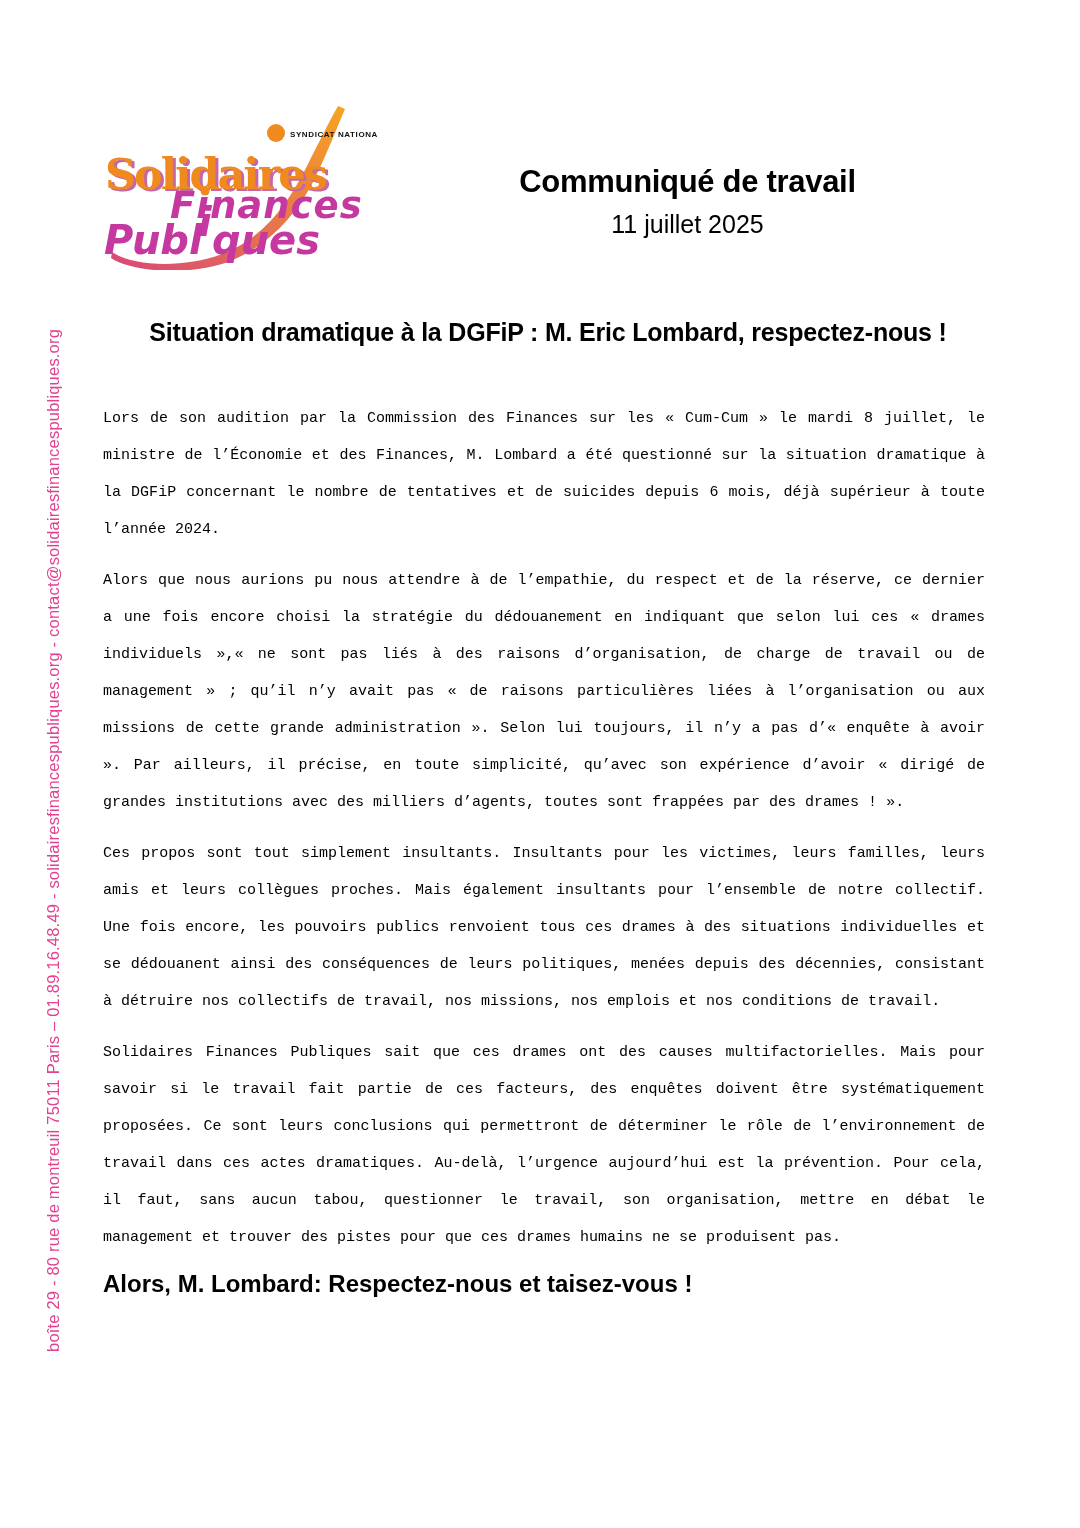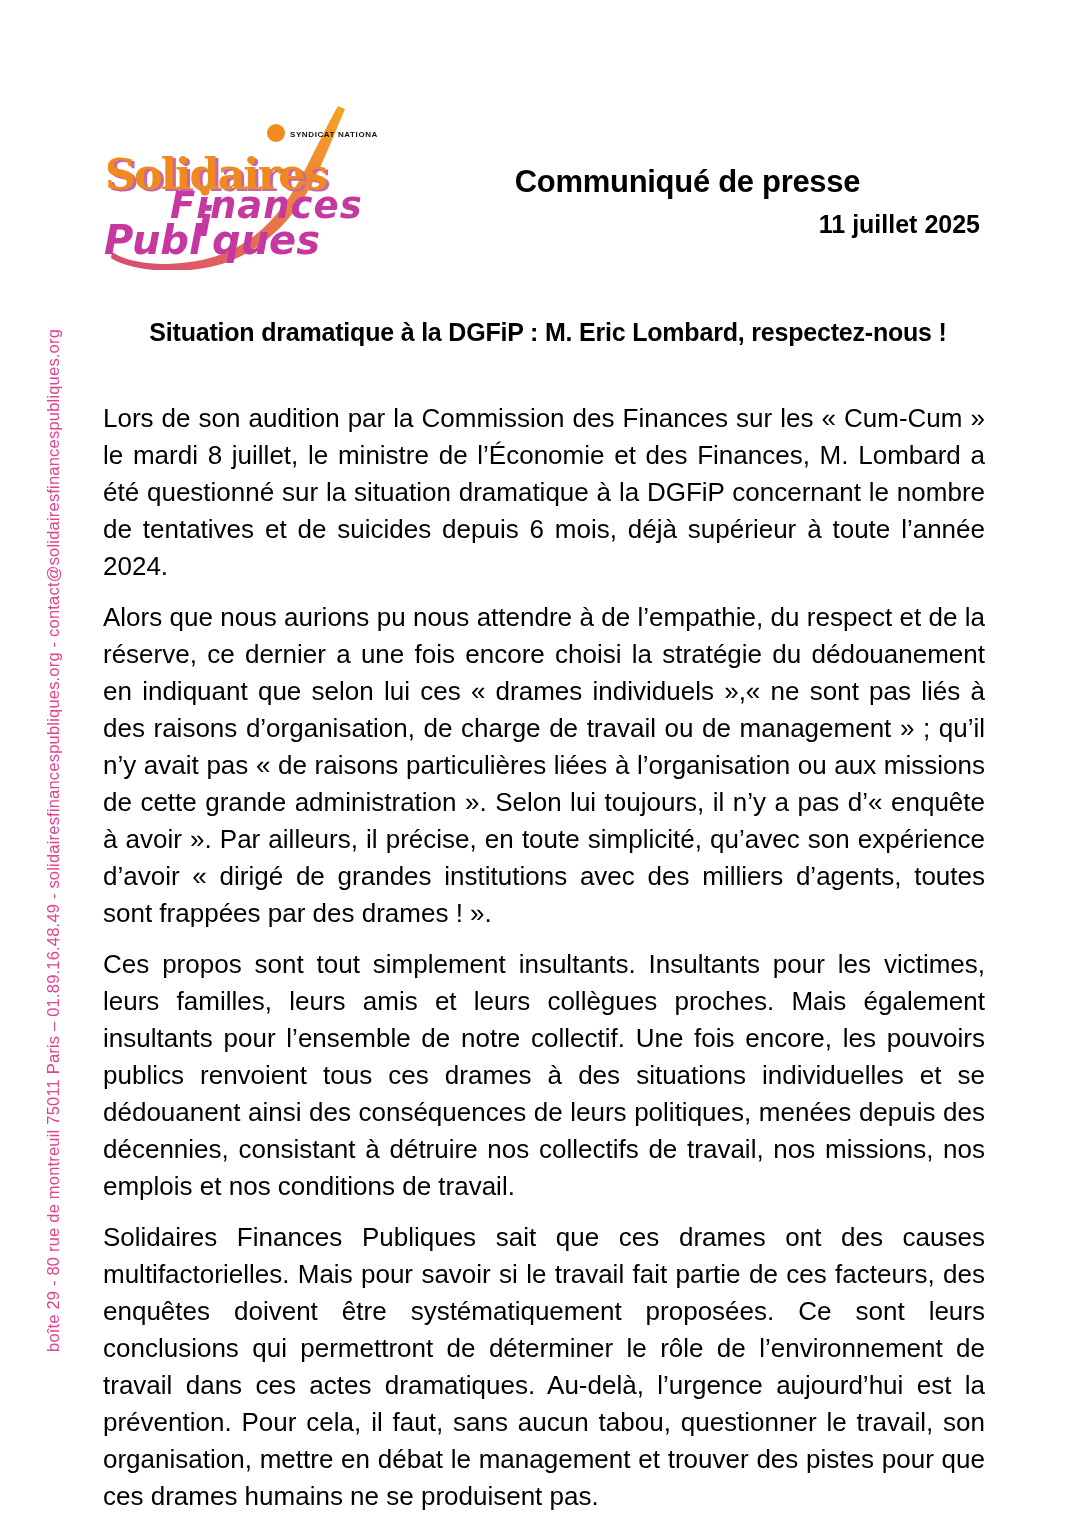--- a/index.html
+++ b/index.html
@@ -34,44 +34,44 @@
     text-align: center;
   }
   .press-title {
     font-size: 31px;
     font-weight: bold;
     margin: 0 0 5px 0;
     letter-spacing: -0.3px;
   }
   .press-date {
     font-size: 25px;
-    font-weight: bold;
+    font-weight: normal;
     margin: 10px;
-    text-align: right;
   }
 
   
   .content {
     position: absolute;
     left: 103px;
     top: 318px;
     width: 890px;
   }
   .headline {
     font-size: 25px;
     font-weight: bold;
     text-align: center;
     letter-spacing: -0.2px;
     margin: 0 0 53px 0;
   }
   .body-par {
-    font-size: 26px;
+    font-size: 15px;
     line-height: 37px;
     text-align: justify;
     margin: 0 8px 14px 0;
+    font-family: Liberation Mono, monospace;
   }
   .closing {
     font-size: 24px;
     font-weight: bold;
     margin: 14px 0 16px 0;
   }
 
   
   .vertical-contact {
     position: absolute;
@@ -139,21 +139,21 @@
 
     <text class="t-script t-publiques" fill="#C438A0">
       <tspan x="2" y="148">Publ</tspan>
       <tspan x="96" y="130">i</tspan>
       <tspan x="110" y="148">ques</tspan>
     </text>
   </svg>
 </div>
 
 <header class="press-header">
-  <h1 class="press-title">Communiqué de presse</h1>
+  <h1 class="press-title">Communiqué de travail</h1>
   <div class="press-date">11 juillet 2025</div>
 </header>
 
 <main class="content">
   <h2 class="headline">Situation dramatique à la DGFiP : M. Eric Lombard, respectez-nous !</h2>
 
   <p class="body-par">Lors de son audition par la Commission des Finances sur les « Cum-Cum » le mardi 8 juillet, le ministre de l’Économie et des Finances, M. Lombard a été questionné sur la situation dramatique à la DGFiP concernant le nombre de tentatives et de suicides depuis 6 mois, déjà supérieur à toute l’année 2024.</p>
   <p class="body-par">Alors que nous aurions pu nous attendre à de l’empathie, du respect et de la réserve, ce dernier a une fois encore choisi la stratégie du dédouanement en indiquant que selon lui ces « drames individuels »,« ne sont pas liés à des raisons d’organisation, de charge de travail ou de management » ; qu’il n’y avait pas « de raisons particulières liées à l’organisation ou aux missions de cette grande administration ». Selon lui toujours, il n’y a pas d’« enquête à avoir ». Par ailleurs, il précise, en toute simplicité, qu’avec son expérience d’avoir « dirigé de grandes institutions avec des milliers d’agents, toutes sont frappées par des drames ! ».</p>
   <p class="body-par">Ces propos sont tout simplement insultants. Insultants pour les victimes, leurs familles, leurs amis et leurs collègues proches. Mais également insultants pour l’ensemble de notre collectif. Une fois encore, les pouvoirs publics renvoient tous ces drames à des situations individuelles et se dédouanent ainsi des conséquences de leurs politiques, menées depuis des décennies, consistant à détruire nos collectifs de travail, nos missions, nos emplois et nos conditions de travail.</p>
   <p class="body-par">Solidaires Finances Publiques sait que ces drames ont des causes multifactorielles. Mais pour savoir si le travail fait partie de ces facteurs, des enquêtes doivent être systématiquement proposées. Ce sont leurs conclusions qui permettront de déterminer le rôle de l’environnement de travail dans ces actes dramatiques. Au-delà, l’urgence aujourd’hui est la prévention. Pour cela, il faut, sans aucun tabou, questionner le travail, son organisation, mettre en débat le management et trouver des pistes pour que ces drames humains ne se produisent pas.</p>

